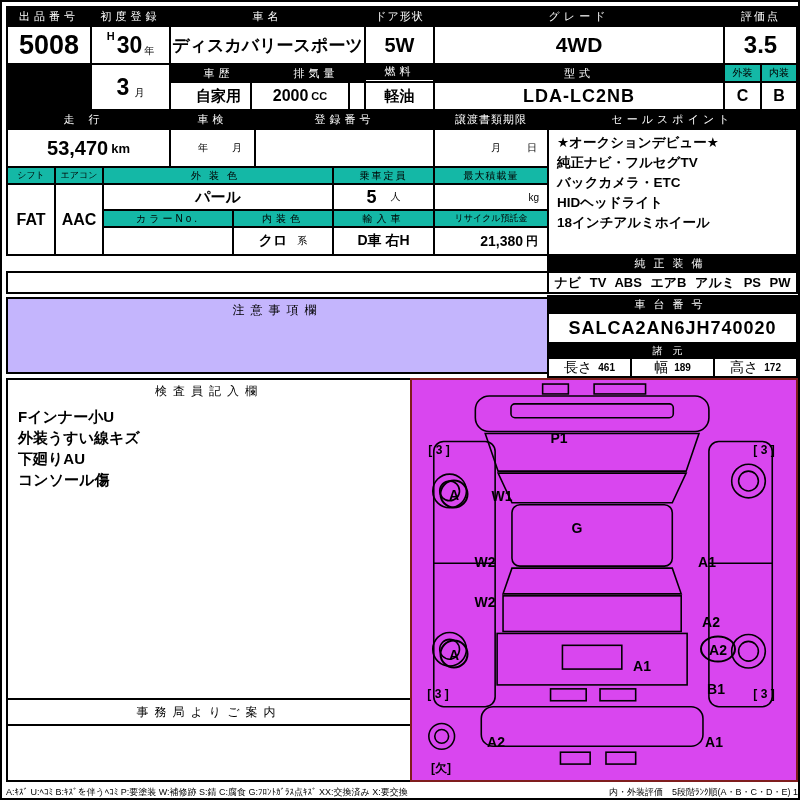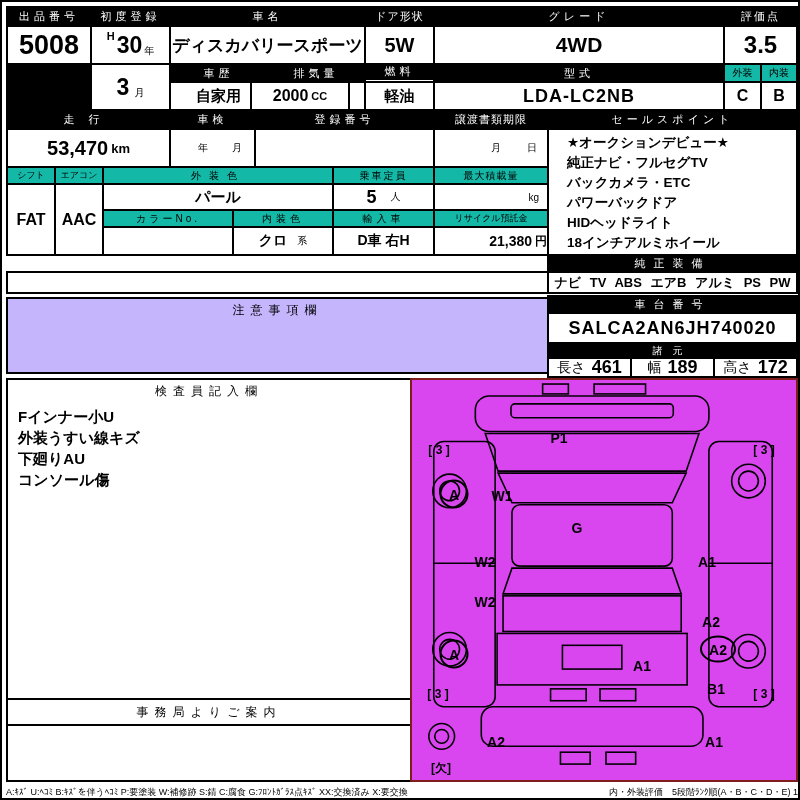--- a/index.html
+++ b/index.html
@@ -11,36 +11,36 @@
        font-size:11px;letter-spacing:4px;white-space:nowrap;}
   .gbar{background:#14b8a6;color:#000;display:flex;align-items:center;justify-content:center;
         font-size:10px;letter-spacing:2px;border:2px solid #000;white-space:nowrap;}
   .cell{background:#fff;border:2px solid #000;display:flex;align-items:center;justify-content:center;
         font-weight:bold;white-space:nowrap;}
   .cell.right{justify-content:flex-end;}
   .unit{font-size:11px;font-weight:bold;margin-left:3px;}
   .sm{font-size:10px;font-weight:normal;}
   .era{font-size:11px;font-weight:bold;align-self:flex-start;margin:3px 2px 0 0;}
   .bignum{font-size:23px;font-weight:bold;}
-  .salespoints{background:#fff;border:2px solid #000;padding:3px 18px;font-weight:bold;
+  .salespoints{background:#fff;border:2px solid #000;padding:3px 8px;font-weight:bold;
                font-size:13.5px;line-height:20px;}
   .noteslines{padding:6px 10px;font-weight:bold;font-size:15px;line-height:21px;}
   .boxtitle{position:absolute;left:0;right:0;top:3px;text-align:center;font-size:12px;letter-spacing:6px;}
   .mark{position:absolute;transform:translate(-50%,-50%);font-weight:bold;font-size:14px;
         white-space:nowrap;z-index:3;background:transparent;}
   .mark.bracket{font-size:12px;}
   .mark.circr{border:2px solid #000;border-radius:50%;width:25px;height:25px;
         display:flex;align-items:center;justify-content:center;}
   .mark.circo{border:2px solid #000;border-radius:50%;width:32px;height:23px;
         display:flex;align-items:center;justify-content:center;}
   .dimsgrp{flex:1;display:flex;align-items:center;justify-content:center;height:100%;
            border-right:2px solid #000;}
   .dimsgrp:last-child{border-right:none;}
   .dimlab{font-size:14px;font-weight:normal;margin-right:6px;}
-  .dimval{font-size:18px;font-weight:bold;}
+  .dimval{font-size:10px;font-weight:bold;}
   .legend{display:flex;justify-content:space-between;align-items:center;font-size:9px;white-space:nowrap;}
 </style>
 </head>
 <body>
 
 <div class="sheet">
 
   <div class="abs bar" style="left:4px;top:4px;width:86px;height:21px">出品番号</div>
   <div class="abs bar" style="left:88px;top:4px;width:81px;height:21px">初度登録</div>
   <div class="abs bar" style="left:167px;top:4px;width:197px;height:21px">車名</div>
@@ -99,21 +99,20 @@
   <div class="abs cell" style="left:252px;top:126px;width:181px;height:40px"></div>
   <div class="abs cell right" style="left:431px;top:126px;width:116px;height:40px;padding-right:10px">
     <span class="sm">月</span>
     <span style="width:26px"></span>
     <span class="sm">日</span>
   </div>
   <div class="abs salespoints" style="left:545px;top:126px;width:251px;height:128px">
     <div>★オークションデビュー★</div>
     <div>純正ナビ・フルセグTV</div>
     <div>バックカメラ・ETC</div>
-    <div>パワーバックドア</div>
     <div>HIDヘッドライト</div>
     <div>18インチアルミホイール</div>
   </div>
 
   <div class="abs gbar" style="left:4px;top:164px;width:50px;height:19px;letter-spacing:0;font-size:9px">シフト</div>
   <div class="abs gbar" style="left:52px;top:164px;width:50px;height:19px;letter-spacing:0;font-size:9px">エアコン</div>
   <div class="abs gbar" style="left:100px;top:164px;width:232px;height:19px;letter-spacing:8px">外装色</div>
   <div class="abs gbar" style="left:330px;top:164px;width:103px;height:19px">乗車定員</div>
   <div class="abs gbar" style="left:431px;top:164px;width:116px;height:19px;letter-spacing:1px">最大積載量</div>
 
@@ -132,21 +131,21 @@
   <div class="abs gbar" style="left:230px;top:207px;width:102px;height:19px;letter-spacing:4px">内装色</div>
   <div class="abs gbar" style="left:330px;top:207px;width:103px;height:19px;letter-spacing:4px">輸入車</div>
   <div class="abs gbar" style="left:431px;top:207px;width:116px;height:19px;letter-spacing:0;font-size:9px">リサイクル預託金</div>
 
   <div class="abs cell" style="left:100px;top:224px;width:132px;height:30px"></div>
   <div class="abs cell" style="left:230px;top:224px;width:102px;height:30px">
     <span style="font-size:14px">クロ</span>
     <span class="sm" style="margin-left:10px">系</span>
   </div>
   <div class="abs cell" style="left:330px;top:224px;width:103px;height:30px;font-size:14px">D車 右H</div>
-  <div class="abs cell right" style="left:431px;top:224px;width:116px;height:30px;padding-right:0">
+  <div class="abs cell right" style="left:431px;top:224px;width:116px;height:30px;padding-right:9px">
     <span style="font-size:14px">21,380</span>
     <span class="unit" style="font-size:12px">円</span>
   </div>
 
   <div class="abs cell" style="left:4px;top:269px;width:543px;height:23px"></div>
   <div class="abs bar" style="left:545px;top:252px;width:251px;height:19px;letter-spacing:8px">純正装備</div>
   <div class="abs cell" style="left:545px;top:269px;width:251px;height:23px;font-size:13px;word-spacing:5px">ナビ TV ABS エアB アルミ PS PW</div>
 
   <div class="abs" style="left:4px;top:295px;width:543px;height:77px;border:2px solid #000;background:#c4b5fd">
     <div class="boxtitle">注意事項欄</div>

